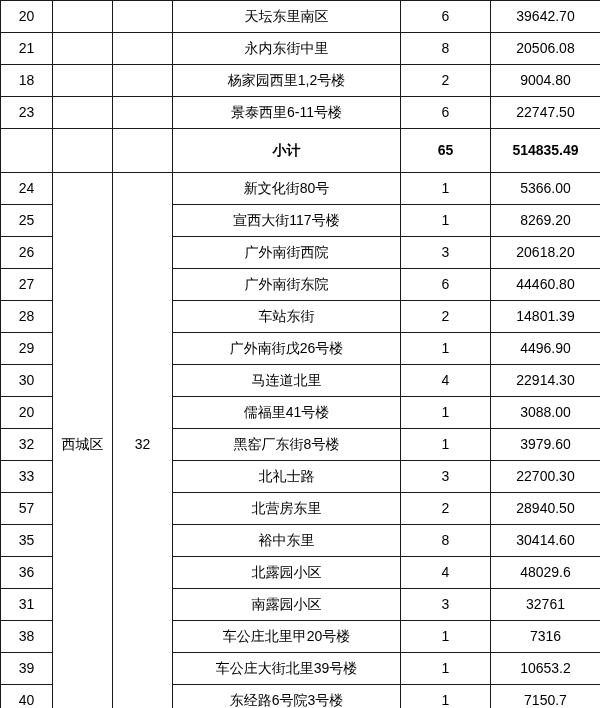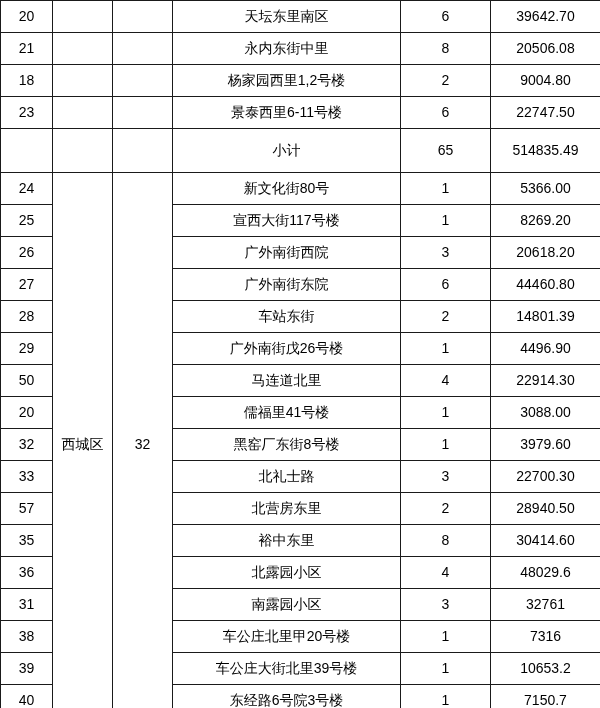--- a/index.html
+++ b/index.html
@@ -51,21 +51,21 @@
   td.dist { font-size: 14px; }
   td.cnt  { font-size: 14px; }
 
   tr.subtotal td {
     font-weight: bold;
     height: 43px;
   }
   tr.subtotal td.name,
   tr.subtotal td.num,
   tr.subtotal td.amt {
-    font-weight: normal;
+    font-weight: bold;
   }
   td.blank { border-left: 1px solid #1a1a1a; }
 </style>
 </head>
 <body>
 
 <div class="sheet">
   <table class="grid">
     <colgroup>
       <col class="c-idx">
@@ -160,21 +160,21 @@
       </tr>
 
       <tr>
         <td class="idx">29</td>
         <td class="name">广外南街戊26号楼</td>
         <td class="num">1</td>
         <td class="amt">4496.90</td>
       </tr>
 
       <tr>
-        <td class="idx">50</td>
+        <td class="idx">30</td>
         <td class="name">马连道北里</td>
         <td class="num">4</td>
         <td class="amt">22914.30</td>
       </tr>
 
       <tr>
         <td class="idx">20</td>
         <td class="name">儒福里41号楼</td>
         <td class="num">1</td>
         <td class="amt">3088.00</td>

